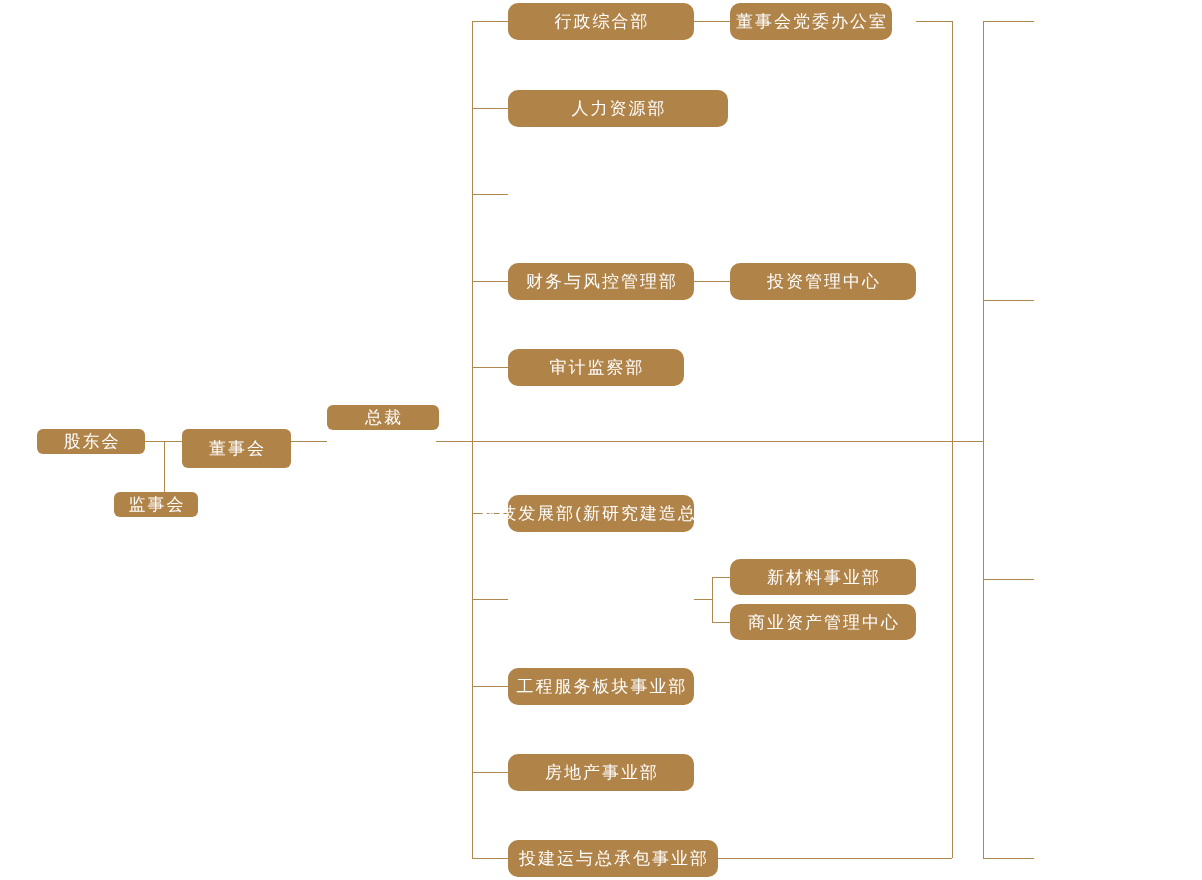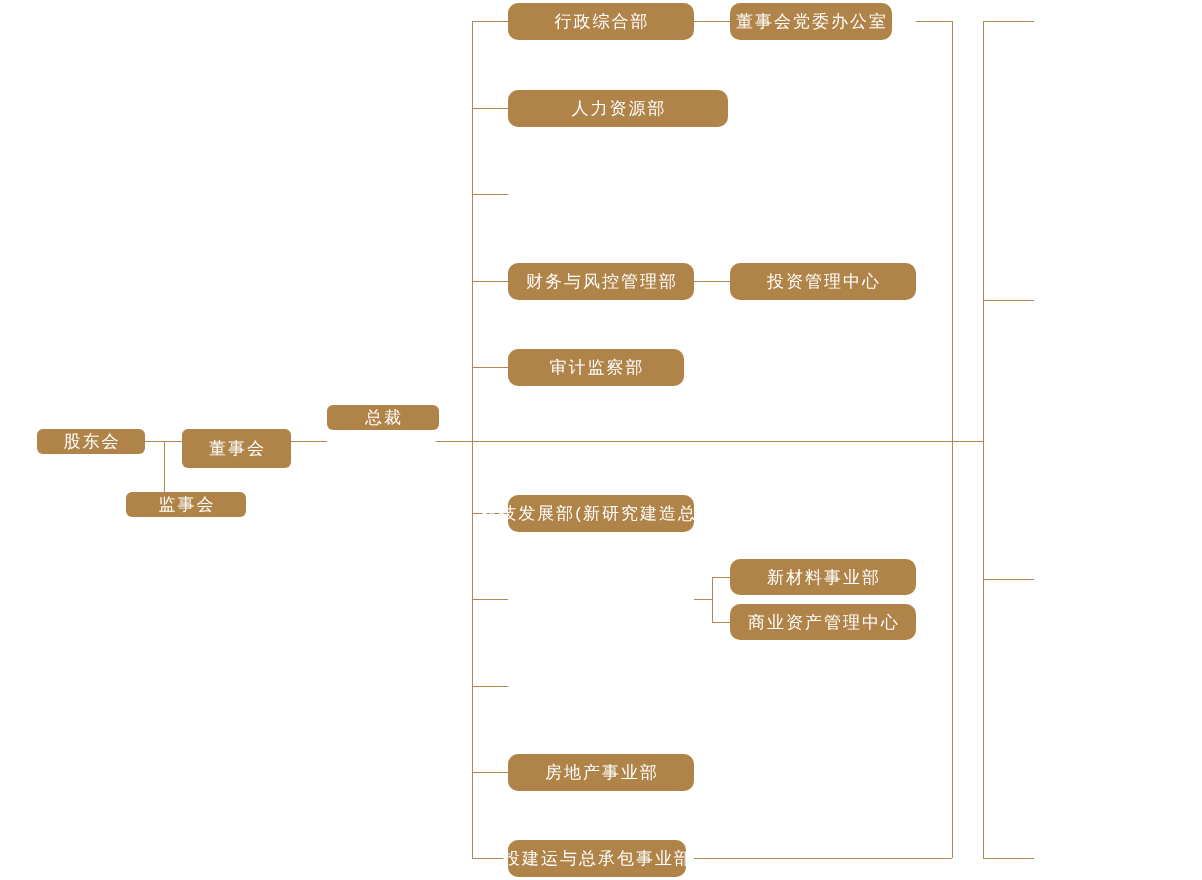--- a/index.html
+++ b/index.html
@@ -66,29 +66,30 @@
 
   <div class="l" style="left:694px;top:281px;width:36px;height:1px"></div>
 
   <div class="l" style="left:694px;top:599px;width:18px;height:1px"></div>
   <div class="l" style="left:712px;top:577px;width:1px;height:46px"></div>
   <div class="l" style="left:712px;top:577px;width:18px;height:1px"></div>
   <div class="l" style="left:712px;top:622px;width:18px;height:1px"></div>
 
   <div class="node sm" style="left:37px;top:429px;width:108px;height:25px">股东会</div>
   <div class="node sm" style="left:182px;top:429px;width:109px;height:39px">董事会</div>
-  <div class="node sm" style="left:126px;top:492px;width:120px;height:25px">监事会</div>
+  <div class="node sm" style="left:114px;top:492px;width:84px;height:25px">监事会</div>
   <div class="node sm" style="left:327px;top:405px;width:112px;height:25px">总裁</div>
 
   <div class="node" style="left:508px;top:3px;width:186px;height:37px">行政综合部</div>
   <div class="node" style="left:508px;top:90px;width:220px;height:37px">人力资源部</div>
   <div class="node" style="left:508px;top:263px;width:186px;height:37px">财务与风控管理部</div>
   <div class="node" style="left:508px;top:349px;width:176px;height:37px">审计监察部</div>
   <div class="node" style="left:508px;top:495px;width:186px;height:37px">科技发展部(新研究建造总院)</div>
+  <div class="node" style="left:508px;top:668px;width:186px;height:37px">工程服务板块事业部</div>
   <div class="node" style="left:508px;top:754px;width:186px;height:37px">房地产事业部</div>
-  <div class="node" style="left:508px;top:840px;width:178px;height:37px">投建运与总承包事业部</div>
+  <div class="node" style="left:508px;top:840px;width:210px;height:37px">投建运与总承包事业部</div>
 
   <div class="node" style="left:730px;top:3px;width:162px;height:37px">董事会党委办公室</div>
   <div class="node" style="left:730px;top:263px;width:186px;height:37px">投资管理中心</div>
   <div class="node" style="left:730px;top:604px;width:186px;height:36px">商业资产管理中心</div>
   <div class="node" style="left:730px;top:559px;width:186px;height:36px">新材料事业部</div>
 
 </div>
 
 </body></html>

